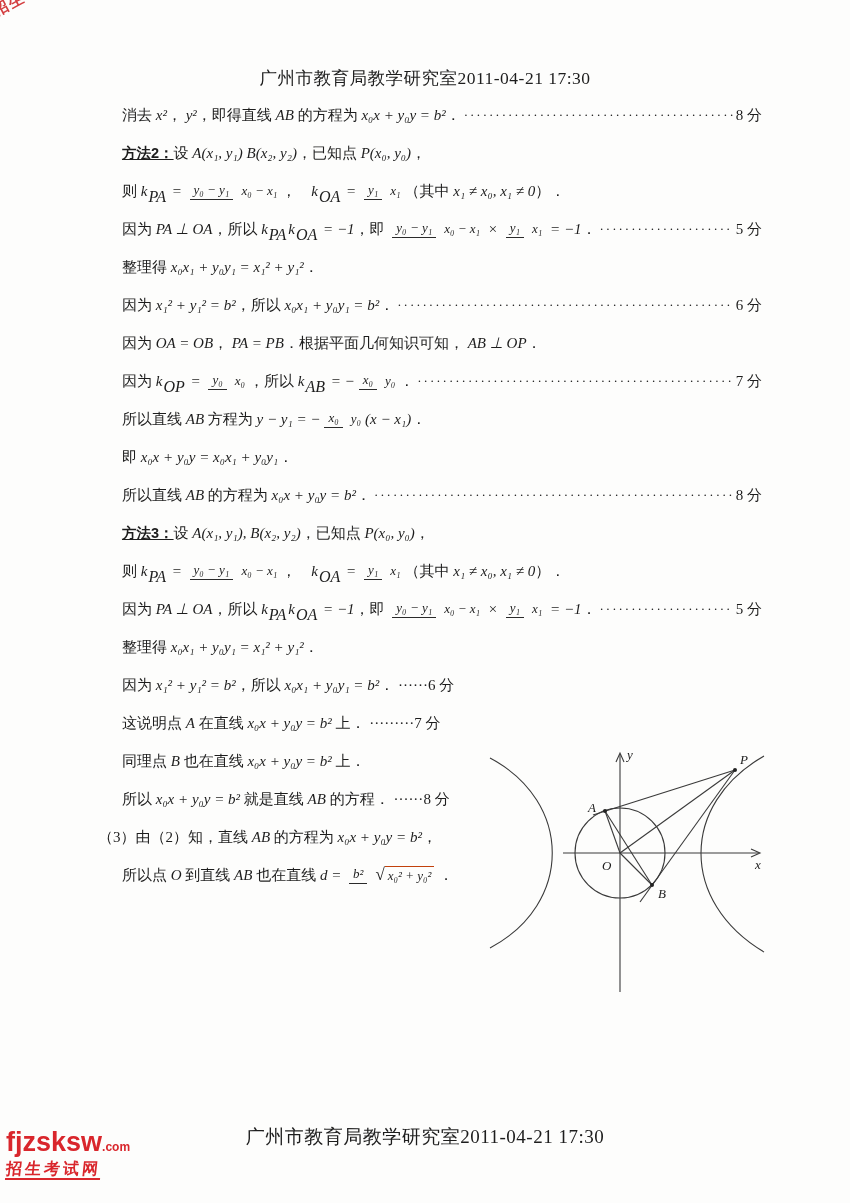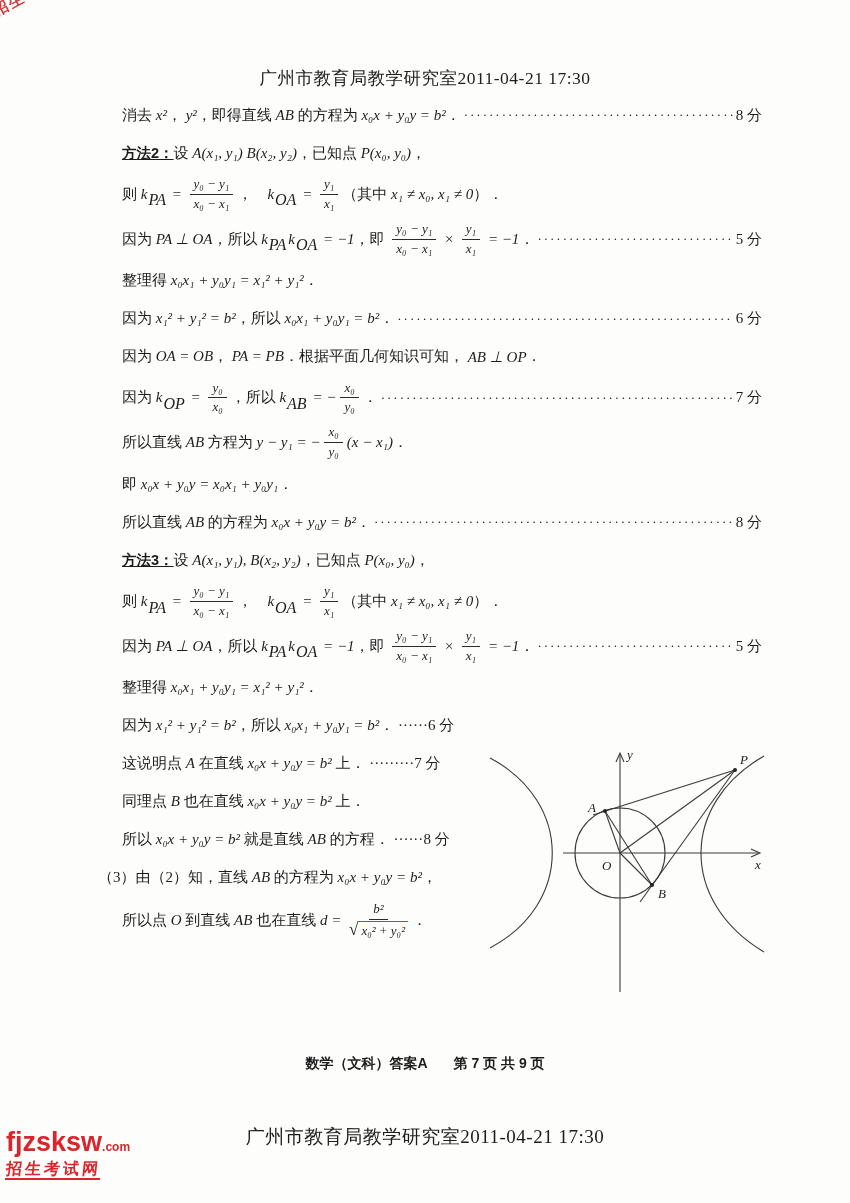--- a/index.html
+++ b/index.html
@@ -6,21 +6,21 @@
   .page{position:relative;width:850px;height:1203px;background:#fdfdfc;font-family:"Liberation Serif",serif;color:#1d1d1d;overflow:hidden;margin:0 auto;}
   .stamp{position:absolute;left:-10px;top:4px;color:#cf2a2c;font-size:15px;font-weight:bold;transform:rotate(-28deg);transform-origin:left top;opacity:.9;letter-spacing:2px;}
   .header-title{position:absolute;top:66px;left:0;right:0;text-align:center;font-size:17.5px;letter-spacing:.5px;}
   .content{position:absolute;left:122px;top:100px;width:640px;}
   .line{display:flex;align-items:center;min-height:30px;margin-bottom:8px;font-size:15px;}
   .line span{white-space:pre;}
   .txt{font-family:"Liberation Serif",serif;}
   .math{font-style:italic;}
   .bold{font-family:"Liberation Sans",sans-serif;font-weight:bold;font-size:14.5px;text-decoration:underline;}
   .subsc{font-size:16px;font-style:italic;position:relative;top:6px;margin:0 2px 0 1px;}
-  .frac{display:inline-flex;flex-direction:column;align-items:center;font-style:italic;font-size:13px;line-height:1.3;margin:0 4px;text-align:right;}
+  .frac{display:inline-flex;flex-direction:row;align-items:center;font-style:italic;font-size:13px;line-height:1.3;margin:0 4px;text-align:right;gap:8px;}
   .frac .num{border-bottom:1px solid #2a2a2a;padding:0 4px 1px;}
   .frac .den{padding-top:1px;display:inline-flex;align-items:flex-start;}
   .rad{font-style:normal;font-size:17px;line-height:1.1;}
   .radicand{border-top:1px solid #c2410c;padding:1px 3px 0;}
   .dots{flex:1 1 0;min-width:0;overflow:hidden;white-space:nowrap;letter-spacing:2px;margin:0 3px;font-size:13px;color:#222;}
   .score{white-space:pre;}
   .outdent{margin-left:-24px;}
   .figure{position:absolute;left:478px;top:740px;width:292px;height:262px;}
   .figure line,.figure path{stroke:#3a3a3a;fill:none;stroke-width:1.1px;}
   .figure circle.shape{stroke:#3a3a3a;fill:none;stroke-width:1.1px;}
@@ -279,23 +279,20 @@
     <circle class="pt" cx="257" cy="30" r="2"></circle>
 
     <text class="fig-label" x="149" y="19">y</text>
     <text class="fig-label" x="277" y="129">x</text>
     <text class="fig-label" x="124" y="130">O</text>
     <text class="fig-label" x="110" y="72">A</text>
     <text class="fig-label" x="180" y="158">B</text>
     <text class="fig-label" x="262" y="24">P</text>
   </svg>
 
-  <div class="footer-line">
-    <span>数学（文科）答案A</span><span class="footer-gap"></span><span>第 7 页 共 9 页</span>
-  </div>
 
   <div class="next-header">广州市教育局教学研究室2011-04-21 17:30</div>
 
   <div class="logo">
     <div>
       <span class="logo-site">fjzsksw</span><span class="logo-tld">.com</span>
     </div>
     <div class="logo-tagline">招生考试网</div>
   </div>
 

